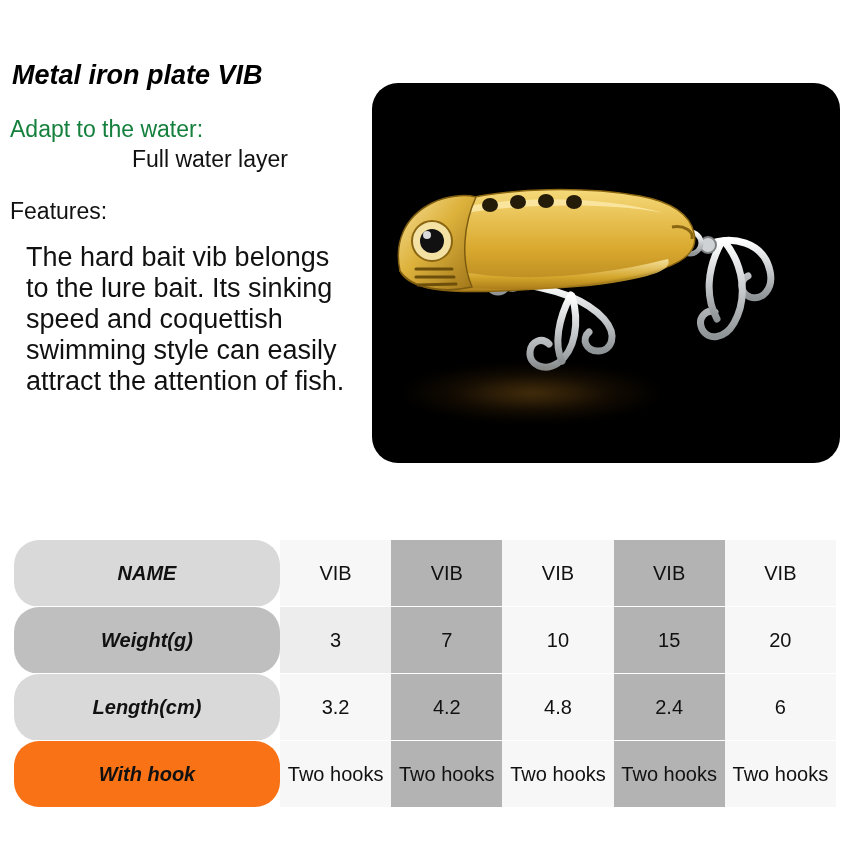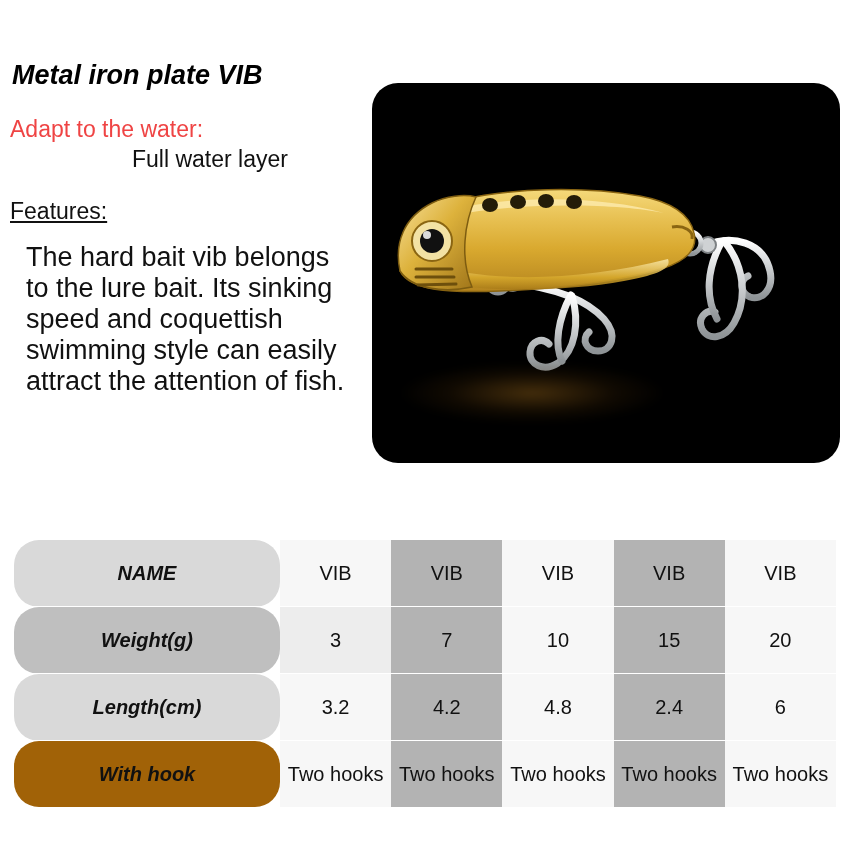--- a/index.html
+++ b/index.html
@@ -32,33 +32,32 @@
     font-weight: bold;
     font-size: 27px;
     line-height: 34px;
     letter-spacing: 0px;
     color: #000;
     margin: 0 0 22px 2px;
   }
   .label {
     font-size: 23px;
     line-height: 30px;
-    color: #ef4444;
+    color: #15803d;
     margin: 0;
   }
   .indent-line {
     font-size: 23px;
     line-height: 30px;
     margin: 0 0 16px 122px;
   }
   .features-label {
     font-size: 23px;
     line-height: 30px;
     margin: 22px 0 0 0;
-    text-decoration: underline;
   }
   .features-body {
     font-size: 27px;
     line-height: 31px;
     margin: 16px;
   }
 
   
   .photo {
     position: absolute;
@@ -108,21 +107,21 @@
   .rowhead {
     width: 258px;
     font-style: italic;
     font-weight: bold;
     font-size: 20px;
     border-radius: 25px;
   }
   
   .shade-a { background: #bfbfbf; }   
   .shade-c { background: #d9d9d9; }   
-  .shade-d { background: #a16207; }
+  .shade-d { background: #f97316; }
   .val-dark { background: #b3b3b3; }
   .val-light { background: #f7f7f7; }
   .val-mid  { background: #ededed; }
   .two-line { line-height: 22px; }
 </style>
 </head>
 <body>
 
 <div class="page">
 

